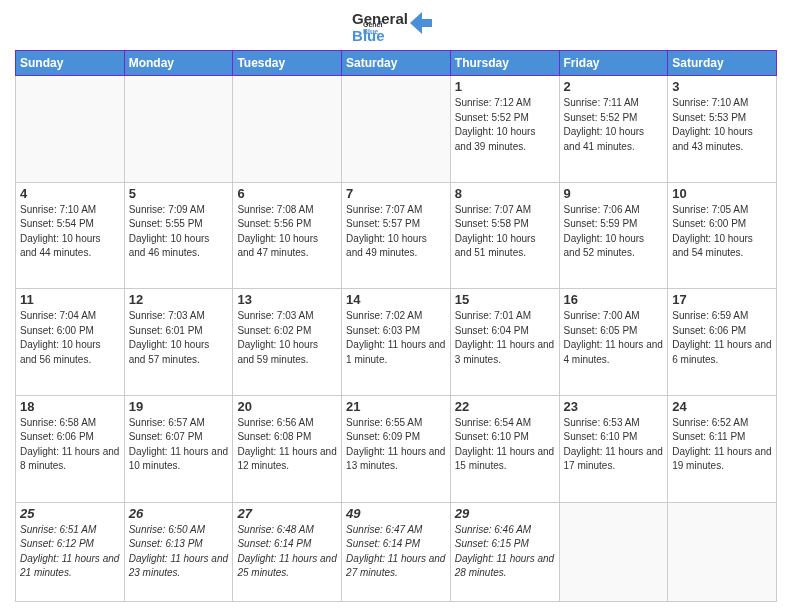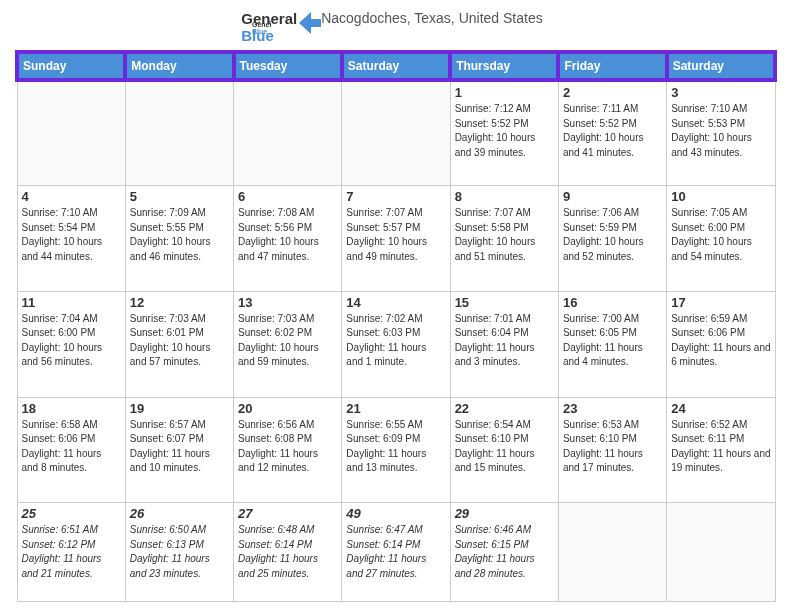--- a/index.html
+++ b/index.html
@@ -50,21 +50,21 @@
       border-collapse: collapse;
       width: 100%;
       table-layout: fixed;
     }
     .calendar th {
       background: #4a90d9;
       color: #fff;
       font-size: 12px;
       font-weight: bold;
       padding: 5px 4px;
-      border: 4px solid #6d28d9;
+      border: 1px solid #6d28d9;
       text-align: left;
     }
     .calendar td {
       border: 1px solid #ccc;
       vertical-align: top;
       padding: 3px 4px;
       font-size: 9.5px;
       color: #333;
       height: 88px;
       background: #fff;
@@ -102,21 +102,20 @@
       </svg>
       <div style="display:flex;flex-direction:column;margin-left:-30px;">
         <span style="font-size:15px;font-weight:bold;color:#333;">General</span>
         <span style="font-size:15px;font-weight:bold;color:#4a90d9;">Blue</span>
       </div>
       <svg width="22" height="22" viewBox="0 0 22 22" style="margin-left:2px;margin-top:-8px;">
         <polygon points="0,11 12,0 12,7 22,7 22,15 12,15 12,22" fill="#4a90d9"></polygon>
       </svg>
     </div>
     <div class="title-block">
-      <div class="location">Nacogdoches, Texas, United States</div>
     </div>
   </div>
 
   <table class="calendar">
     <thead>
       <tr>
         <th>Sunday</th>
         <th>Monday</th>
         <th>Tuesday</th>
         <th>Saturday</th>

